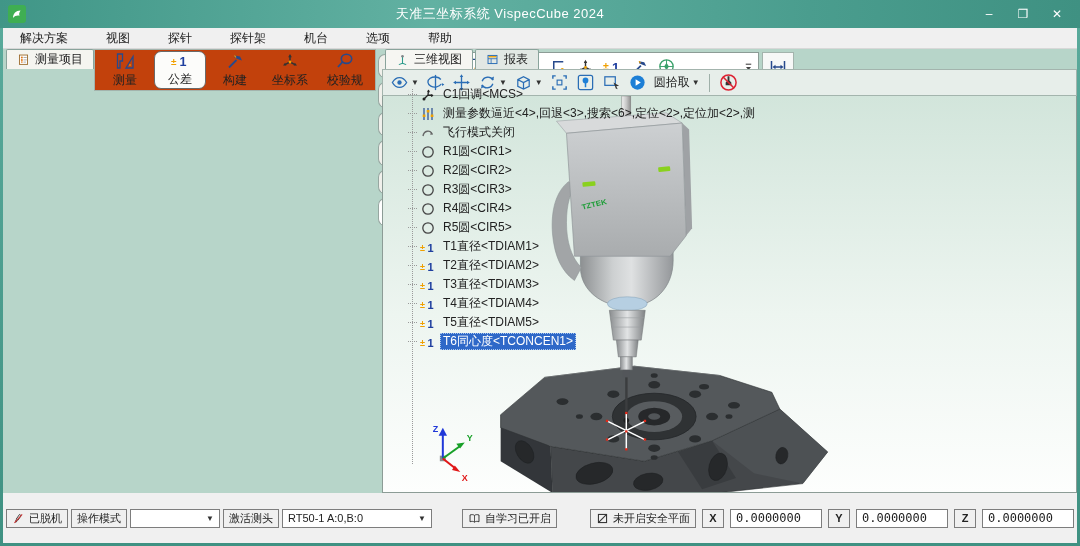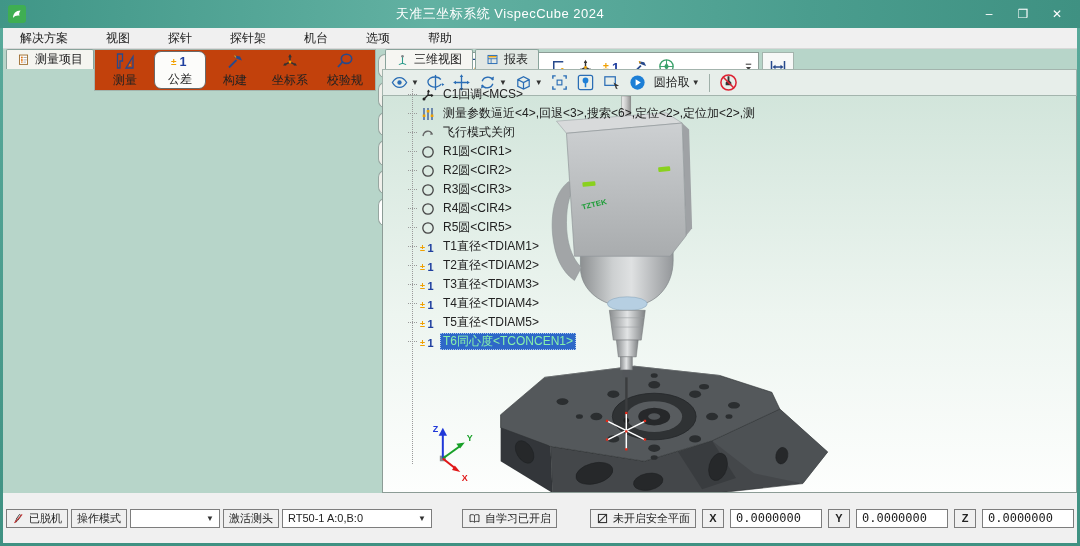--- a/index.html
+++ b/index.html
@@ -34,21 +34,21 @@
   .ttb svg{width:19px;height:19px}
   .ttb.pressed{background:#fdfdfd;border:1px solid #74b06a;border-radius:2px;box-sizing:border-box}
   .tsep{width:1px;height:18px;background:#cfcfcf;margin:0 2px}
   .overflow{margin-left:auto;width:14px;height:18px;display:flex;align-items:center;justify-content:center}
   .tree{flex:1;position:relative;padding:4px 0 0 5px;overflow:hidden}
   .tree::before{content:"";position:absolute;left:11px;top:8px;bottom:10px;border-left:1px dotted #9a9a9a}
   .trow{height:19px;display:flex;align-items:center;white-space:nowrap;position:relative}
   .trow .guide{width:9px;flex:none;border-top:1px dotted #9a9a9a;margin-left:2px}
   .trow .ti{width:16px;height:16px;margin:0 4px 0 3px;flex:none}
   .tlabel{padding:0 3px;overflow:hidden}
-  .trow.sel .tlabel{background:#2e68c8;color:#86efac;outline:1px dotted #a8c6ee;outline-offset:-1px}
+  .trow.sel .tlabel{background:#2e68c8;color:#ffffff;outline:1px dotted #a8c6ee;outline-offset:-1px}
   .hscroll{height:14px;flex:none;border-top:1px solid #d0d0d0;background:#f3f3f1;display:flex;align-items:center;padding:0 1px}
   .harr{width:13px;font-size:8px;color:#555;text-align:center}
   .hthumb{width:56%;height:9px;background:#d2d2cf;border:1px solid #bdbdba;margin-left:2px}
   .hscroll .right{margin-left:auto}
   .gdt-bar{width:32px;flex:none;background:#f6f8f7;border:1px solid #a3b4ad;margin-left:3px;display:flex;flex-direction:column;align-items:center;padding-top:3px;gap:4px;box-sizing:border-box}
   .gdt{width:24px;height:22px;display:flex;align-items:center;justify-content:center}
   .gdt svg{width:20px;height:20px}
   
   .right-col{flex:1;display:flex;flex-direction:column;min-width:0;margin-left:2px}
   .vtabs{height:20px;flex:none;display:flex;align-items:flex-end;gap:2px;padding-left:3px}

